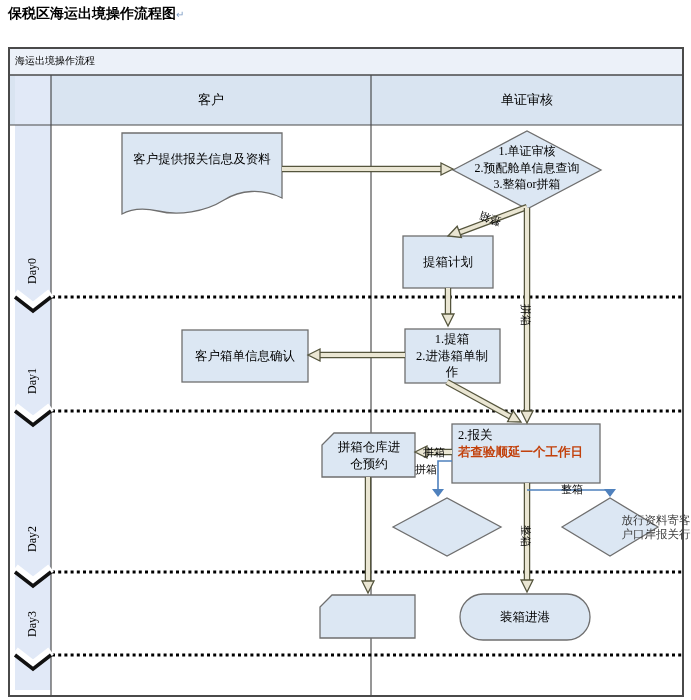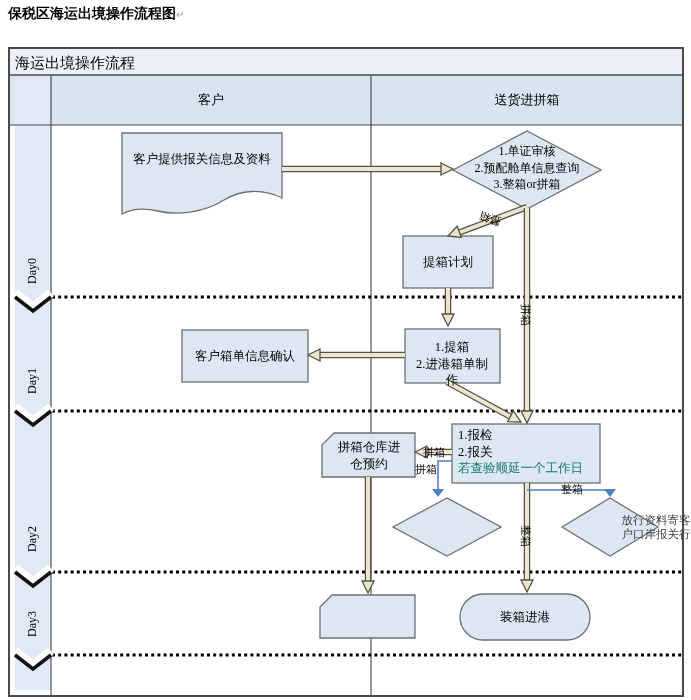--- a/index.html
+++ b/index.html
@@ -5,21 +5,21 @@
   html,body{margin:0;padding:0;background:#fff;}
   .stage{position:relative;width:691px;height:700px;background:#fff;overflow:hidden;
          font-family:"Liberation Serif", serif;}
   svg.layer{position:absolute;left:0;top:0;}
   .t{position:absolute;white-space:nowrap;font:12.5px/1.3 "Liberation Serif", serif;color:#000;}
   .c{transform:translate(-50%,-50%);text-align:center;}
   .doc-title{font-weight:bold;font-size:14px;text-align:right;}
   .pilcrow{color:#7d9cc4;font-size:10px;font-weight:normal;}
   .small{font-size:11px;}
   .gray{color:#3d3d3d;font-size:11.5px;line-height:1.22;}
-  .red{color:#0f766e;}
+  .red{color:#c2410c;font-weight:bold;}
   .rot90{transform:translate(-50%,-50%) rotate(90deg);}
   .rotneg90{transform:translate(-50%,-50%) rotate(-90deg);}
   .rotdiag{transform:translate(-50%,-50%) rotate(199deg);}
   .lh16{line-height:16.5px;}
   .lh14{line-height:14px;}
   .daylabel{font-size:12px;}
 </style>
 </head>
 <body>
 
@@ -130,49 +130,48 @@
       <path d="M527,490 L610,490 L610,491"></path>
     </g>
     <polygon points="438,497 432,489 444,489" fill="#4f81bd"></polygon>
     <polygon points="610,497 604,489 616,489" fill="#4f81bd"></polygon>
 
     <rect x="9" y="48" width="674" height="648" fill="none" stroke="#4a4a4a" stroke-width="2"></rect>
   </svg>
 
   <div class="t doc-title" style="left:8px;top:5px;"><span>保税区海运出境操作流程图</span><span class="pilcrow">↵</span></div>
 
-  <div class="t" style="left:15px;top:54px;font-size:15px;">海运出境操作流程</div>
+  <div class="t" style="left:15px;top:54px;font-size:10px;">海运出境操作流程</div>
 
   <div class="t c" style="left:211px;top:100px;font-size:13px;">客户</div>
-  <div class="t c" style="left:527px;top:100px;font-size:13px;">送货进拼箱</div>
+  <div class="t c" style="left:527px;top:100px;font-size:13px;">单证审核</div>
 
   <div class="t rotneg90 daylabel" style="left:33px;top:271px;">Day0</div>
   <div class="t rotneg90 daylabel" style="left:33px;top:381px;">Day1</div>
   <div class="t rotneg90 daylabel" style="left:33px;top:539px;">Day2</div>
   <div class="t rotneg90 daylabel" style="left:33px;top:624px;">Day3</div>
 
   <div class="t c" style="left:202px;top:159px;">客户提供报关信息及资料</div>
 
   <div class="t c lh16" style="left:527px;top:168px;font-size:12px;">
     <div>1.单证审核</div>
     <div>2.预配舱单信息查询</div>
     <div>3.整箱or拼箱</div>
   </div>
 
   <div class="t c" style="left:448px;top:262px;">提箱计划</div>
 
-  <div class="t c lh16" style="left:452px;top:356px;white-space:normal;width:72px;margin-top:8px;">
+  <div class="t c lh16" style="left:452px;top:356px;white-space:normal;width:72px;">
     <div>1.提箱</div>
     <div>2.进港箱单制作</div>
   </div>
 
   <div class="t c" style="left:245px;top:356px;">客户箱单信息确认</div>
 
   <div class="t lh16" style="left:458px;top:427px;">
-    <div>1.报检</div>
     <div>2.报关</div>
     <div class="red">若查验顺延一个工作日</div>
   </div>
 
   <div class="t c lh16" style="left:369px;top:455px;text-align:center;">
     <div>拼箱仓库进</div>
     <div>仓预约</div>
   </div>
 
 

